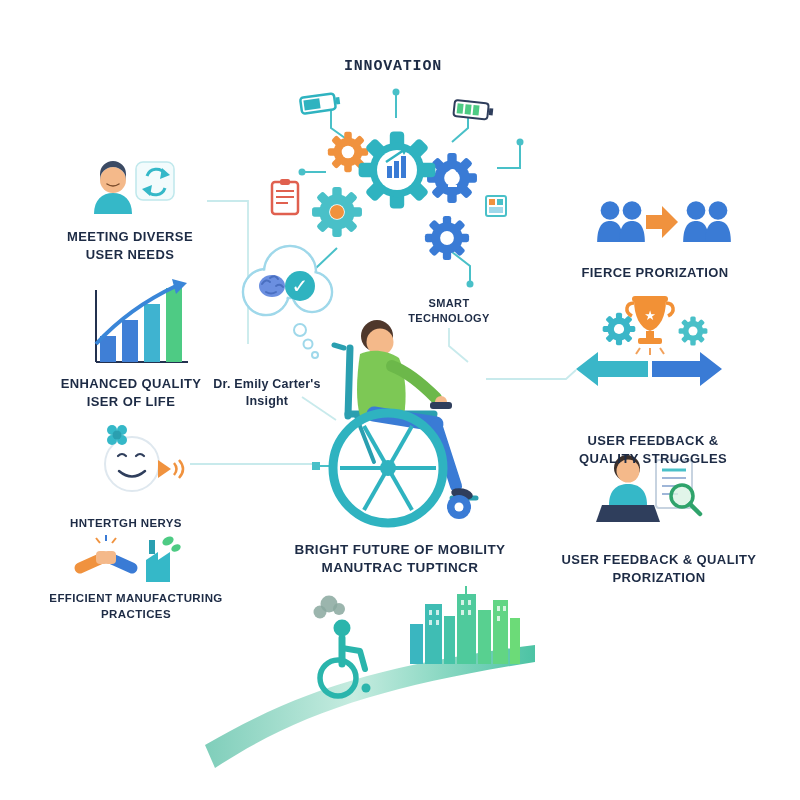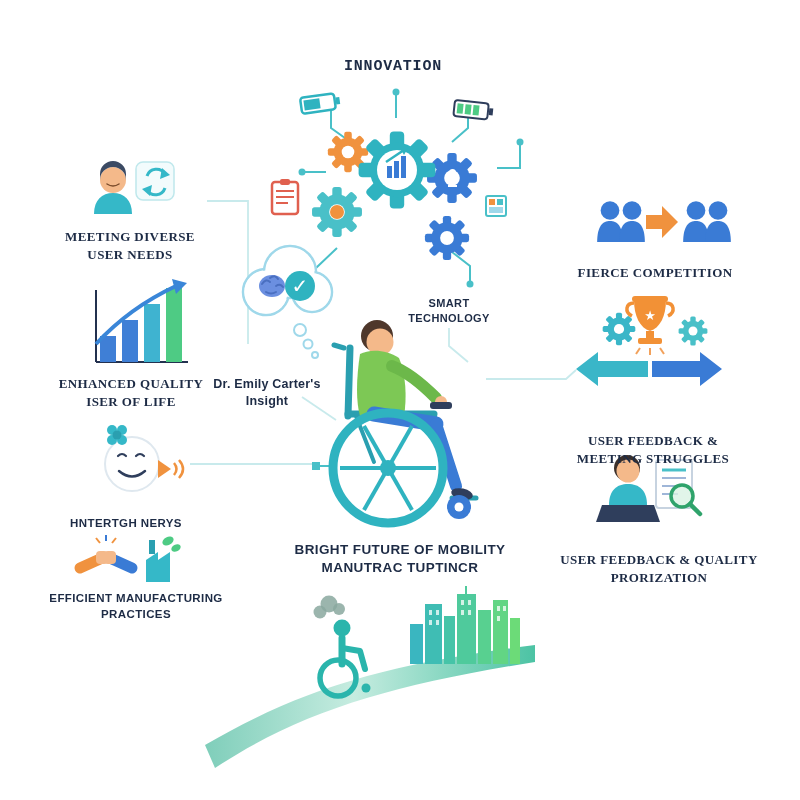--- a/index.html
+++ b/index.html
@@ -7,21 +7,21 @@
     position:relative;width:800px;height:800px;background:#ffffff;
     font-family:"Liberation Sans",sans-serif;overflow:hidden;
   }
   .art{position:absolute;left:0;top:0;}
   .lbl{
     position:absolute;transform:translateX(-50%);
     text-align:center;color:#1d2b45;font-weight:bold;
     line-height:1.35;letter-spacing:.4px;white-space:nowrap;
   }
   .lbl-title{font-size:15px;letter-spacing:.8px;}
-  .lbl-md{font-size:13px;font-family:Liberation Serif, serif;}
+  .lbl-md{font-size:13px;}
   .lbl-sm{font-size:11.5px;}
   .lbl-xs{font-size:11px;}
   .lbl-script{font-size:12.5px;letter-spacing:.2px;}
   .lbl-big{font-size:13.5px;}
   .check-txt{font:bold 20px "DejaVu Sans",sans-serif;fill:#ffffff;}
   .star-txt{font:bold 13px "DejaVu Sans",sans-serif;fill:#ffffff;}
 </style>
 </head>
 <body>
 
@@ -368,25 +368,25 @@
   <div class="lbl lbl-script" style="left:267px;top:376px;">
     <div>Dr. Emily Carter's</div>
     <div>Insight</div>
   </div>
 
   <div class="lbl lbl-xs" style="left:449px;top:296px;">
     <div>SMART</div>
     <div>TECHNOLOGY</div>
   </div>
 
-  <div class="lbl lbl-md" style="left:655px;top:264px;">FIERCE COMPETITION</div>
+  <div class="lbl lbl-md" style="left:655px;top:264px;">FIERCE PRORIZATION</div>
 
   <div class="lbl lbl-md" style="left:653px;top:432px;">
     <div>USER FEEDBACK &amp;</div>
-    <div>MEETING STRUGGLES</div>
+    <div>QUALITY STRUGGLES</div>
   </div>
 
   <div class="lbl lbl-md" style="left:659px;top:551px;">
     <div>USER FEEDBACK &amp; QUALITY</div>
     <div>PRORIZATION</div>
   </div>
 
   <div class="lbl lbl-big" style="left:400px;top:541px;">
     <div>BRIGHT FUTURE OF MOBILITY</div>
     <div>MANUTRAC TUPTINCR</div>

